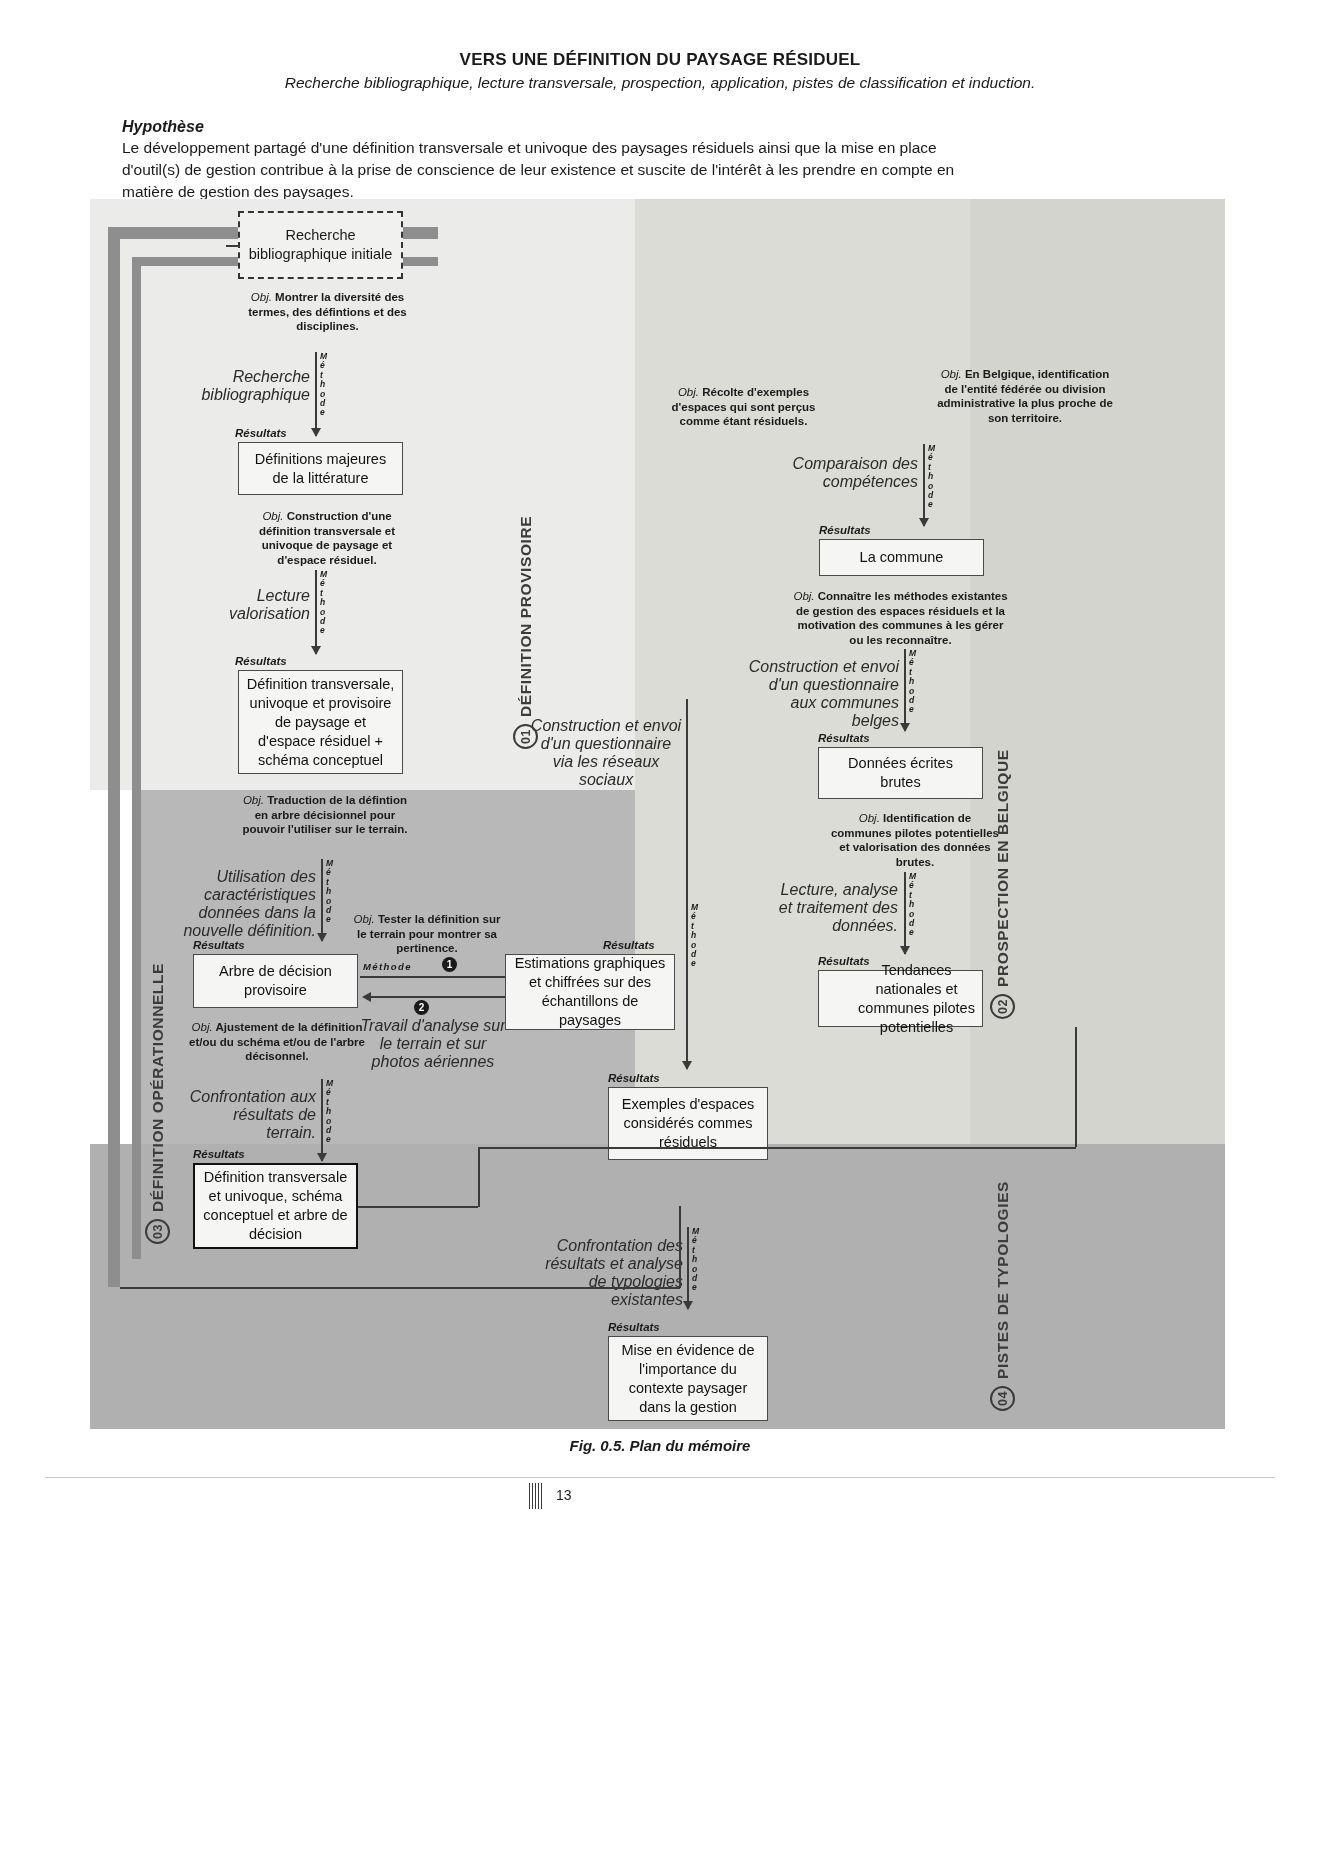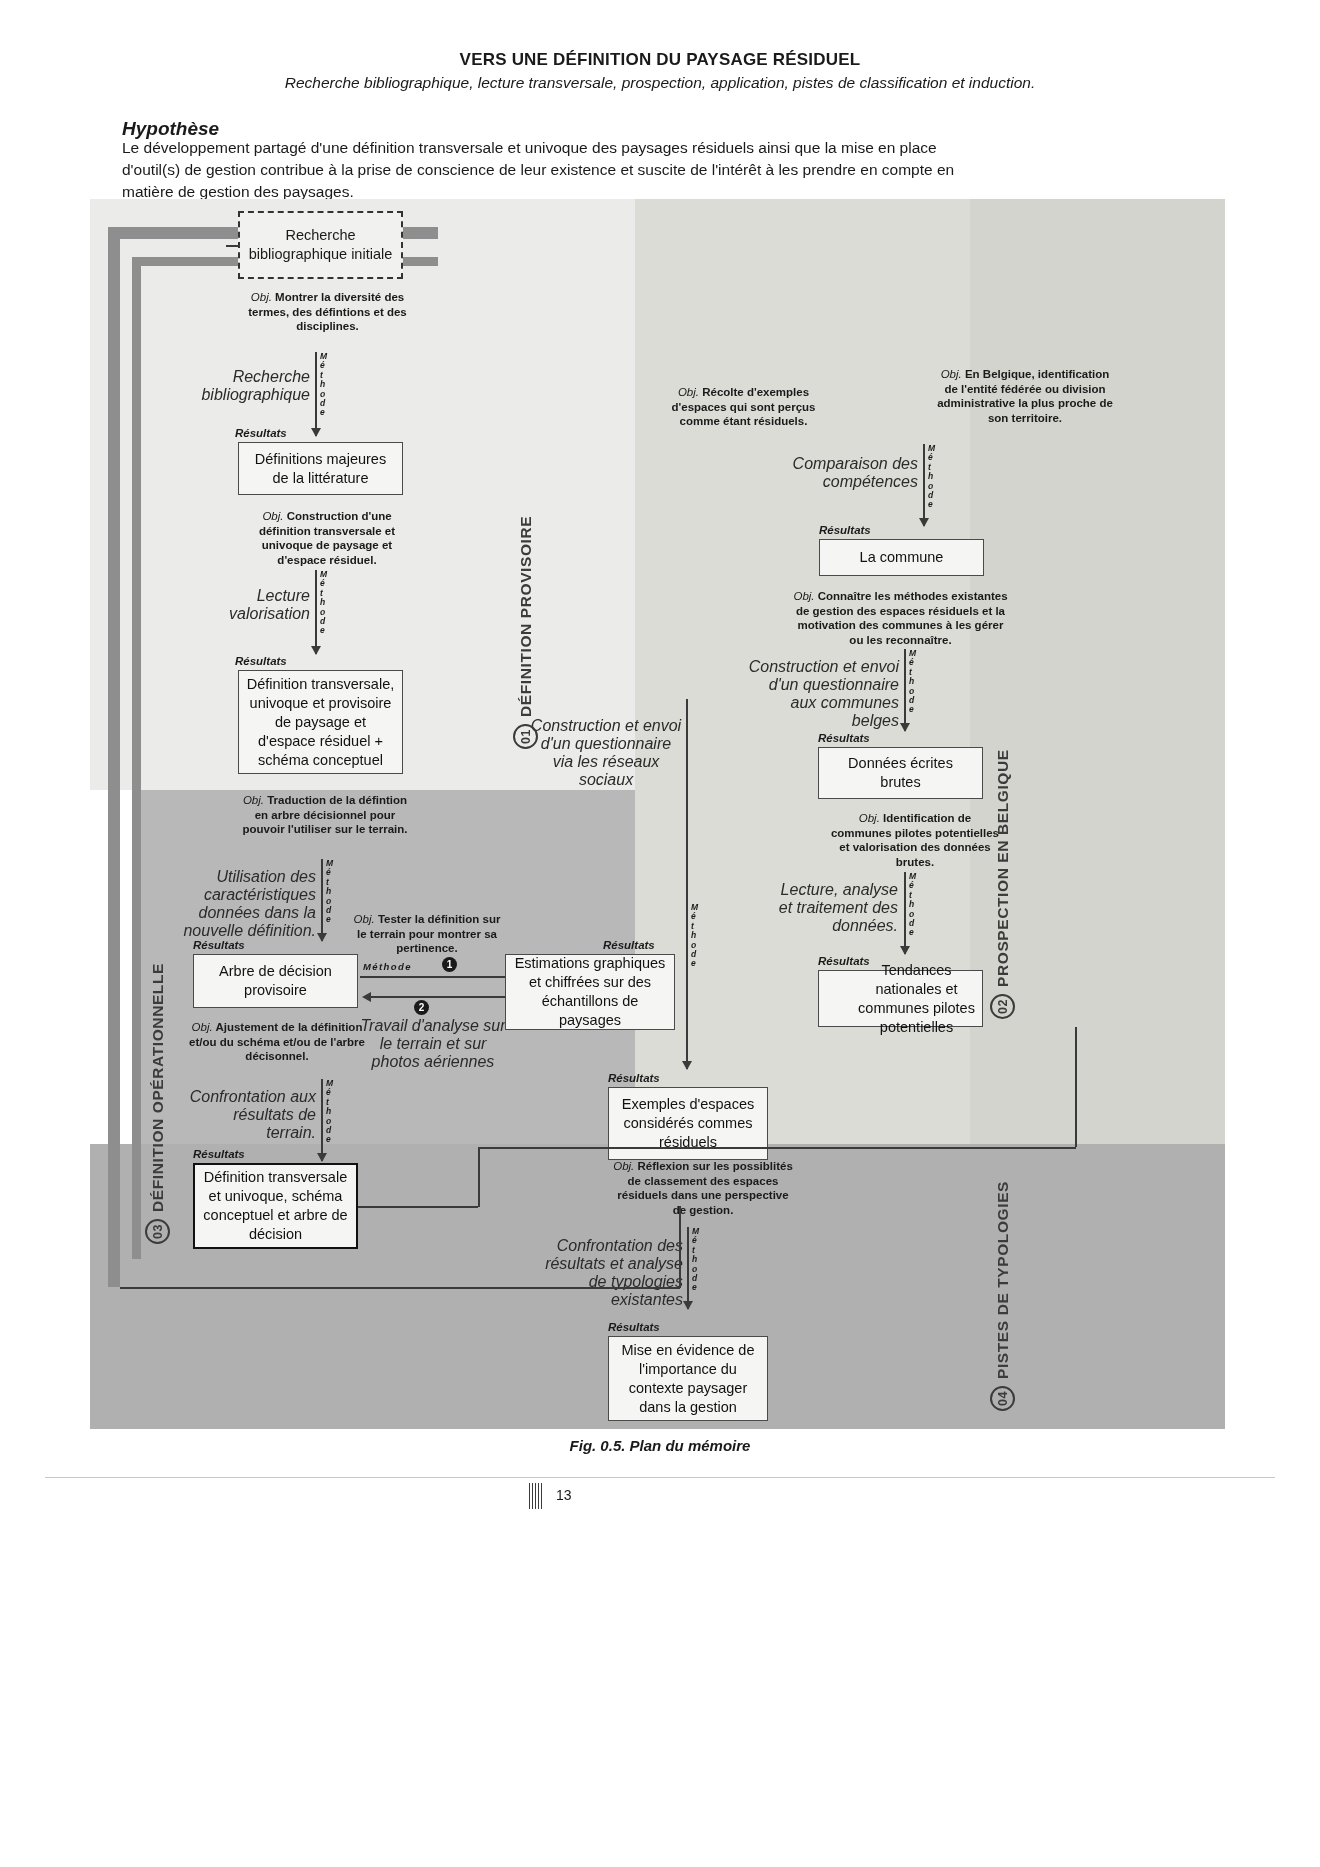--- a/index.html
+++ b/index.html
@@ -19,21 +19,21 @@
     text-align:center;
     font-size:17px; font-weight:bold; letter-spacing:.2px;
   }
   .doc-subtitle {
     position:absolute; left:0; top:74px; width:1320px;
     text-align:center;
     font-size:15.5px; font-style:italic;
   }
   .hypo-label {
     position:absolute; left:122px; top:118px;
-    font-size:19px; font-weight:bold; font-style:italic;
+    font-size:16px; font-weight:bold; font-style:italic;
   }
   .hypo-body {
     position:absolute; left:122px; top:137px; width:860px;
     font-size:15.5px; line-height:22px;
   }
 
   
   #diagram {
     position:absolute; left:90px; top:199px;
     width:1135px; height:1230px;
@@ -371,24 +371,20 @@
     <span>Lecture, analyse et traitement des données.</span>
   </div>
 
   <div class="res-label" style="left:728px; top:756px;">
     <span>Résultats</span>
   </div>
   <div class="rbox" style="left:728px; top:771px; width:165px; height:57px;padding-left:39px;">
     <span>Tendances nationales et communes pilotes potentielles</span>
   </div>
 
-  <div class="obj" style="left:520px; top:960px; width:186px;">
-    <i>Obj.</i>
-    <span>Réflexion sur les possiblités de classement des espaces résiduels dans une perspective de gestion.</span>
-  </div>
 
   <div class="marrow" style="left:597px; top:1028px; height:82px;">
     <div class="bar"></div>
     <div class="word">M<br>é<br>t<br>h<br>o<br>d<br>e</div>
     <div class="head"></div>
   </div>
   <div class="method-text" style="left:445px; top:1038px; width:148px;">
     <span>Confrontation des résultats et analyse de typologies existantes</span>
   </div>
 

